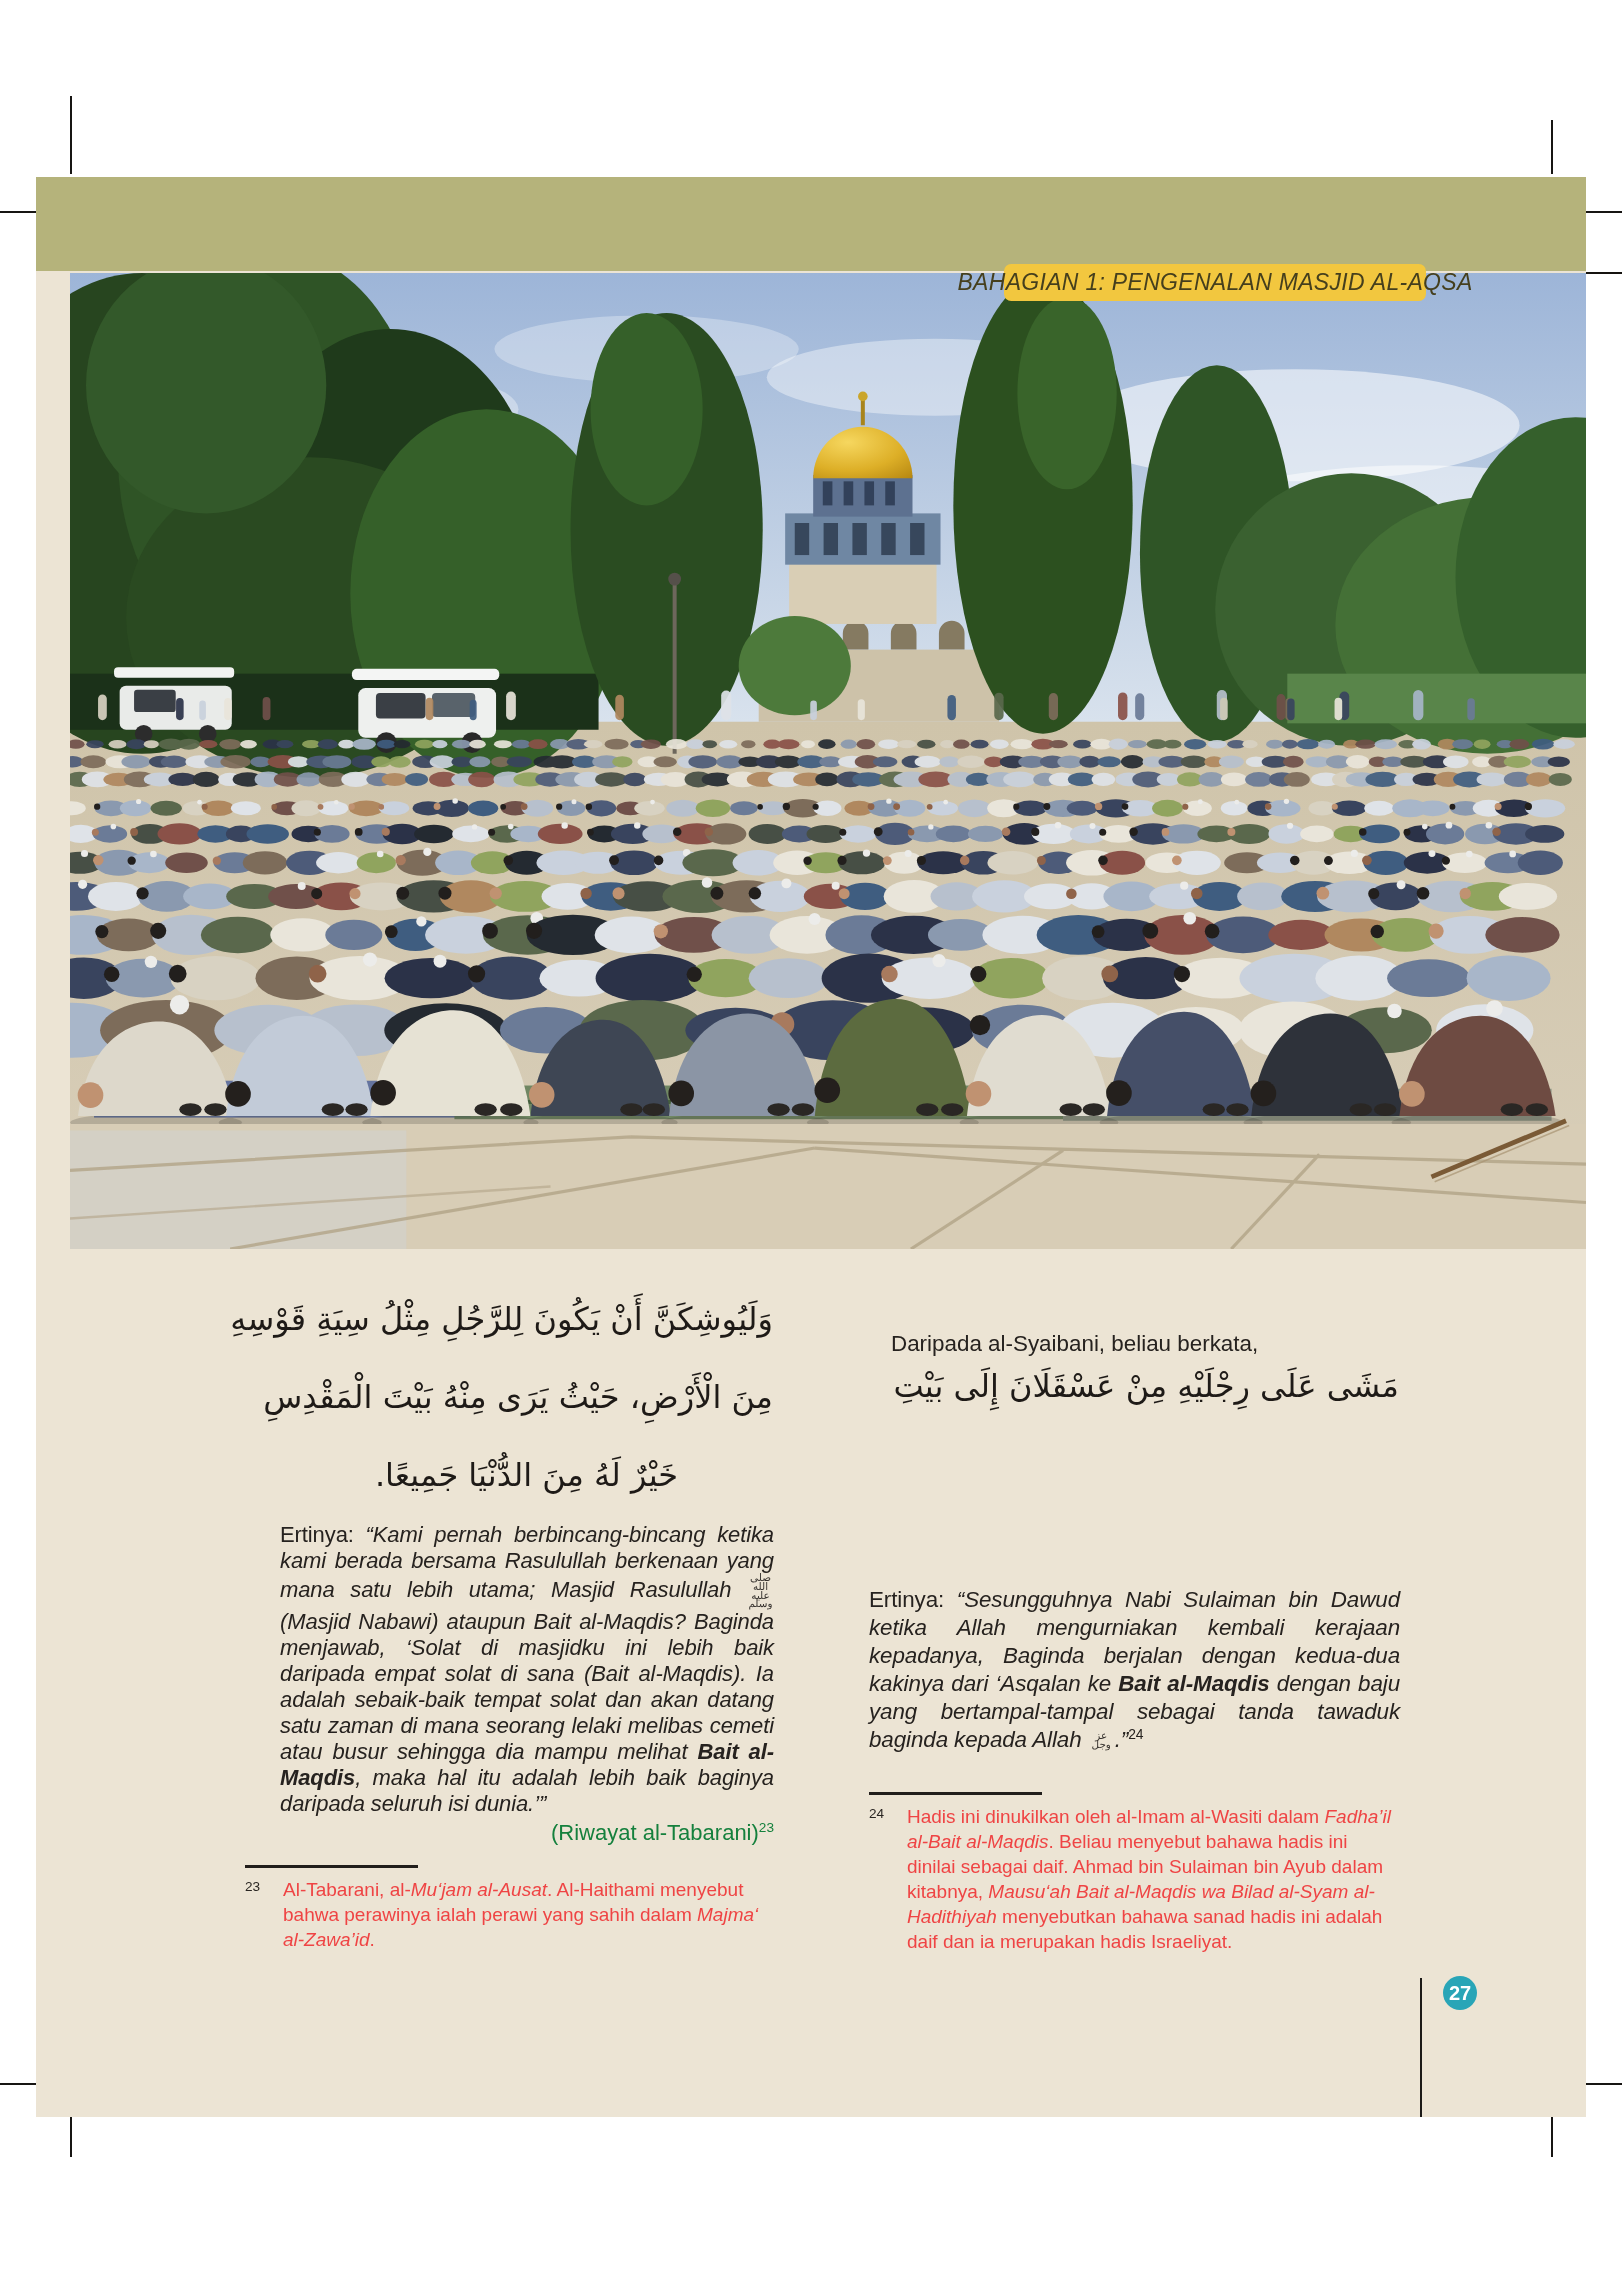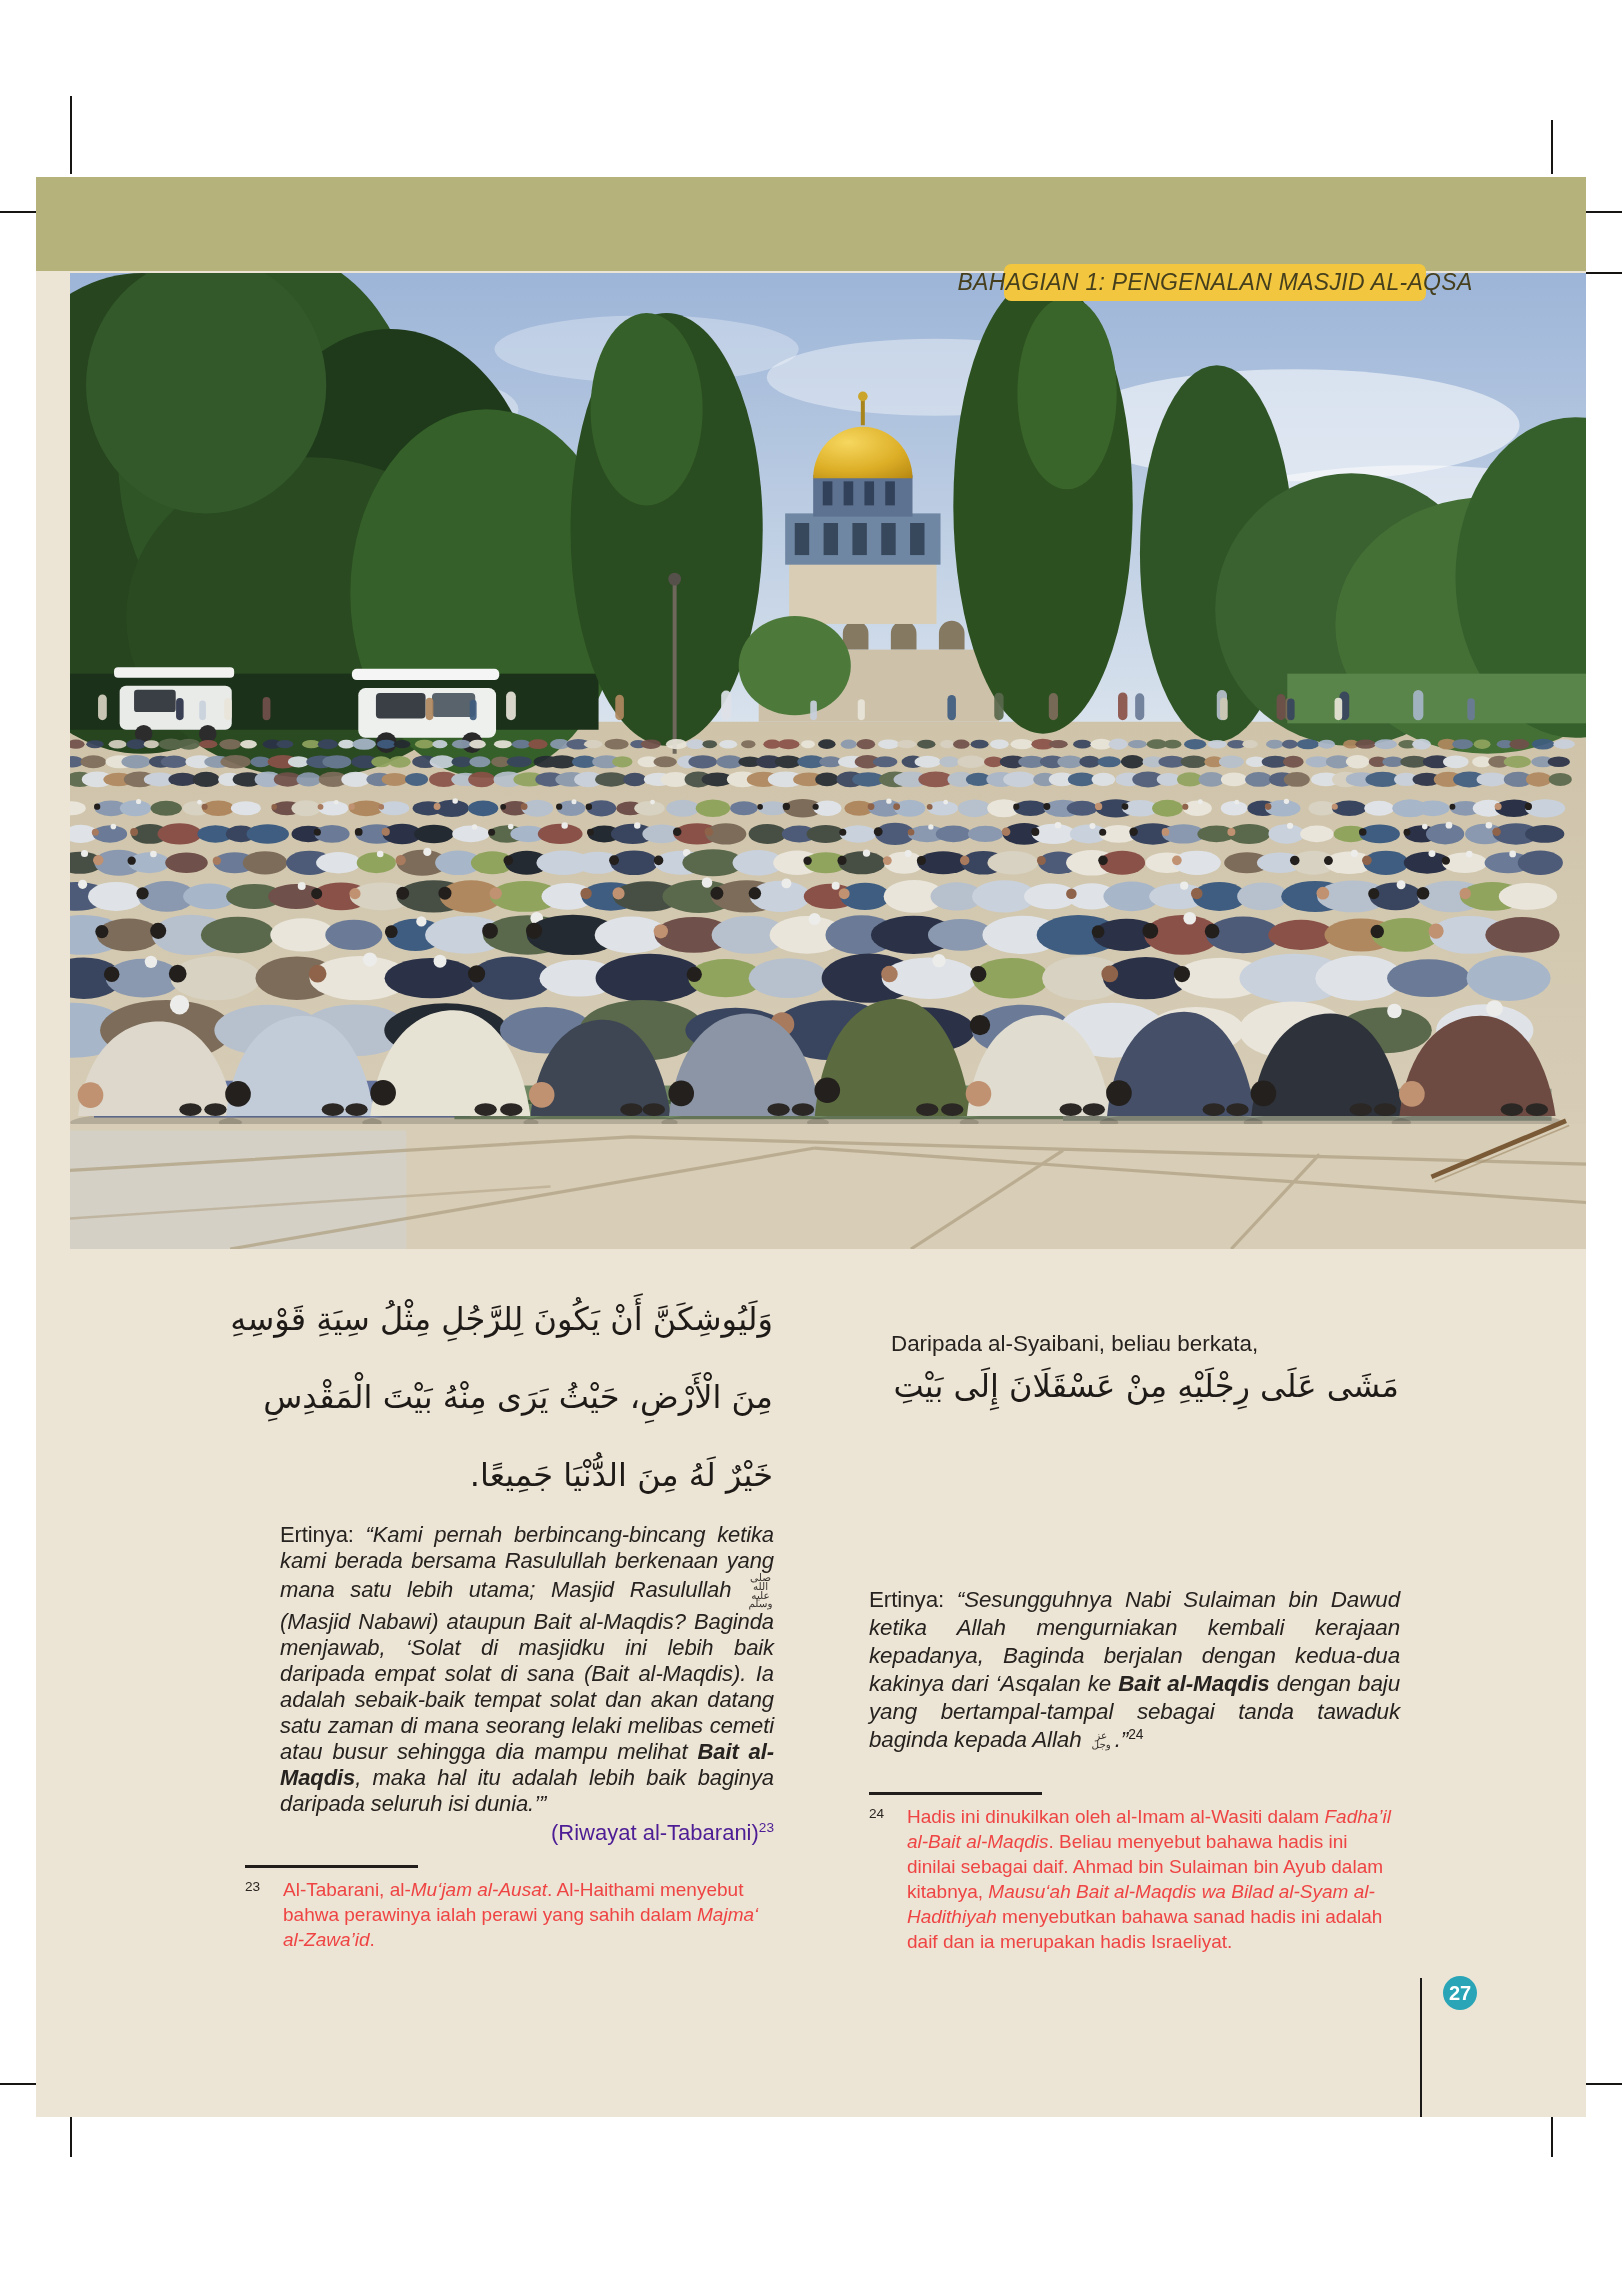--- a/index.html
+++ b/index.html
@@ -33,29 +33,29 @@
 
   
   .content{left:36px;top:271px;width:1550px;height:1846px;background:var(--content_cream);}
 
   
   .photo{left:70px;top:273px;width:1516px;height:976px;overflow:hidden;background:#bfd0e2;}
   .photo svg{display:block;width:100%;height:100%;}
 
   
   .arabic{direction:rtl;font-family:"DejaVu Sans",sans-serif;font-size:32px;line-height:78px;color:#1e1a17;}
-  .ar-line{white-space:nowrap;}
+  .ar-line{text-align:center;white-space:nowrap;}
   .ar-right .ar-line:last-child{text-align:right;}
   .hon{display:inline-block;font-size:10.4px;line-height:8.8px;width:27px;text-align:center;vertical-align:middle;opacity:.9;}
 
   
   .para{font-size:22px;line-height:26px;text-align:justify;letter-spacing:-0.1px;color:#26221f;}
   .para-r{font-size:22.4px;line-height:28px;}
   .intro{font-size:22.4px;color:#26221f;}
-  .attribution{font-size:22px;text-align:right;color:#4c1d95;}
+  .attribution{font-size:22px;text-align:right;color:#15803d;}
   .it{font-style:italic;}
   .bd{font-weight:bold;}
   sup{font-size:.62em;line-height:0;vertical-align:super;}
 
   
   .fn-rule{height:3.2px;background:#221e1b;}
   .footnote{display:grid;grid-template-columns:38px 1fr;align-items:start;}
   .fn-marker{font-size:13.6px;padding-top:1.6px;color:#2a2622;}
   .fn-text{font-size:19px;line-height:25px;color:#ef4444;text-align:left;}
 

